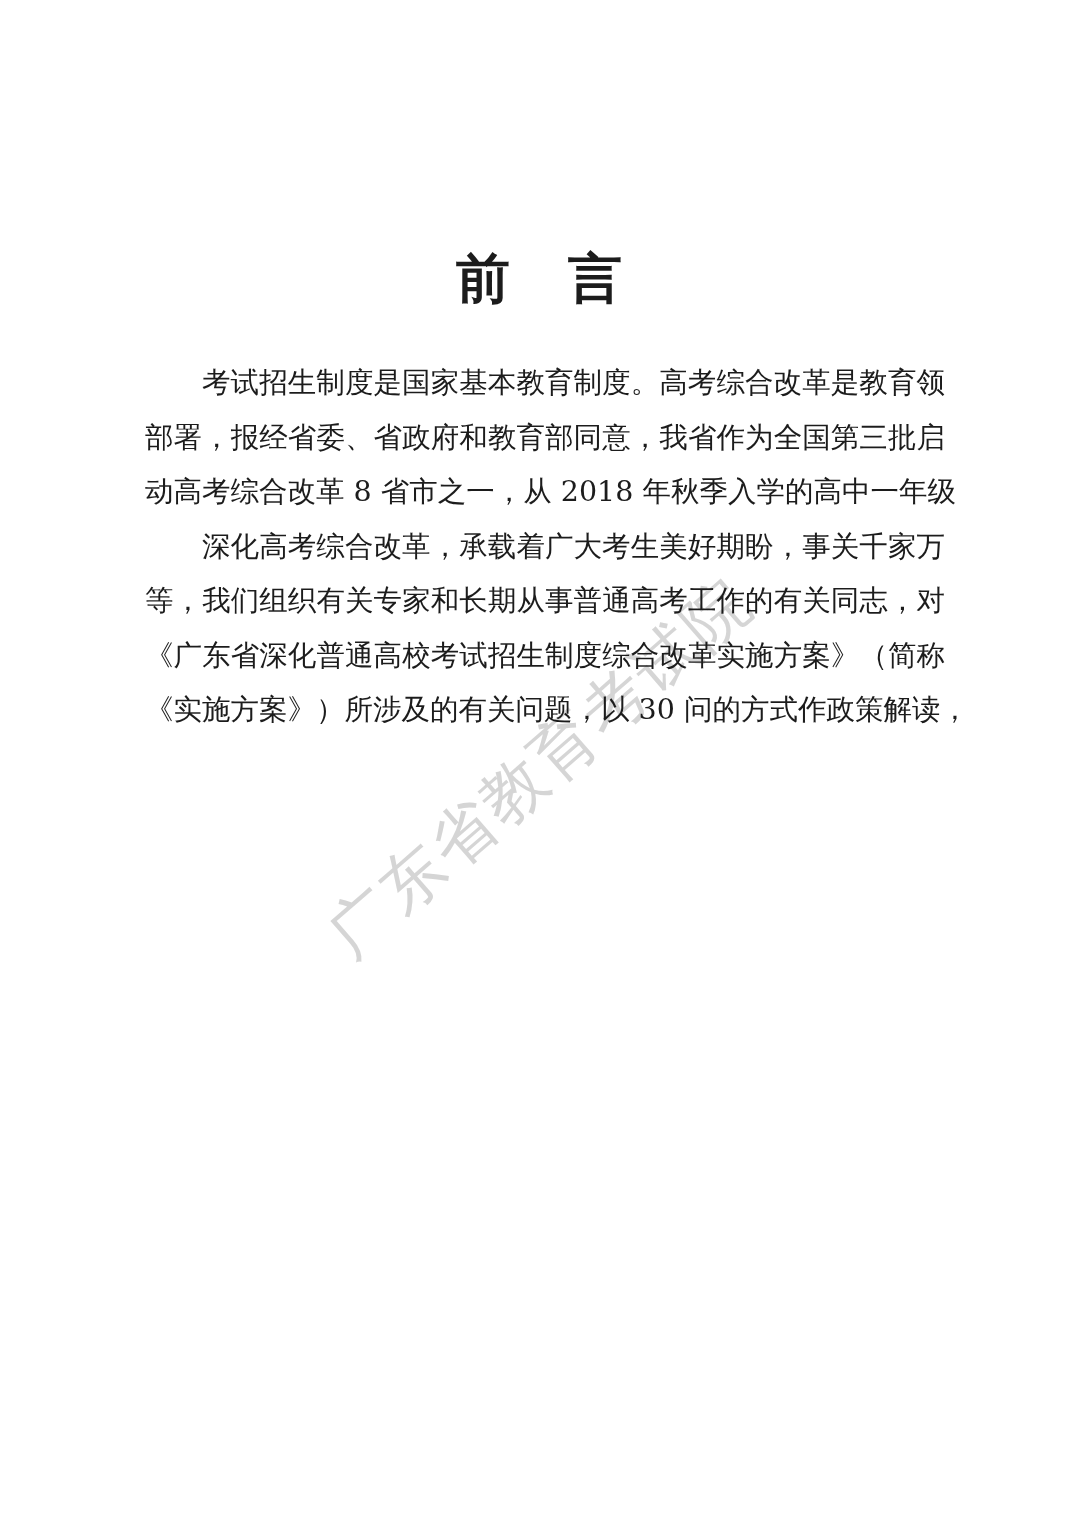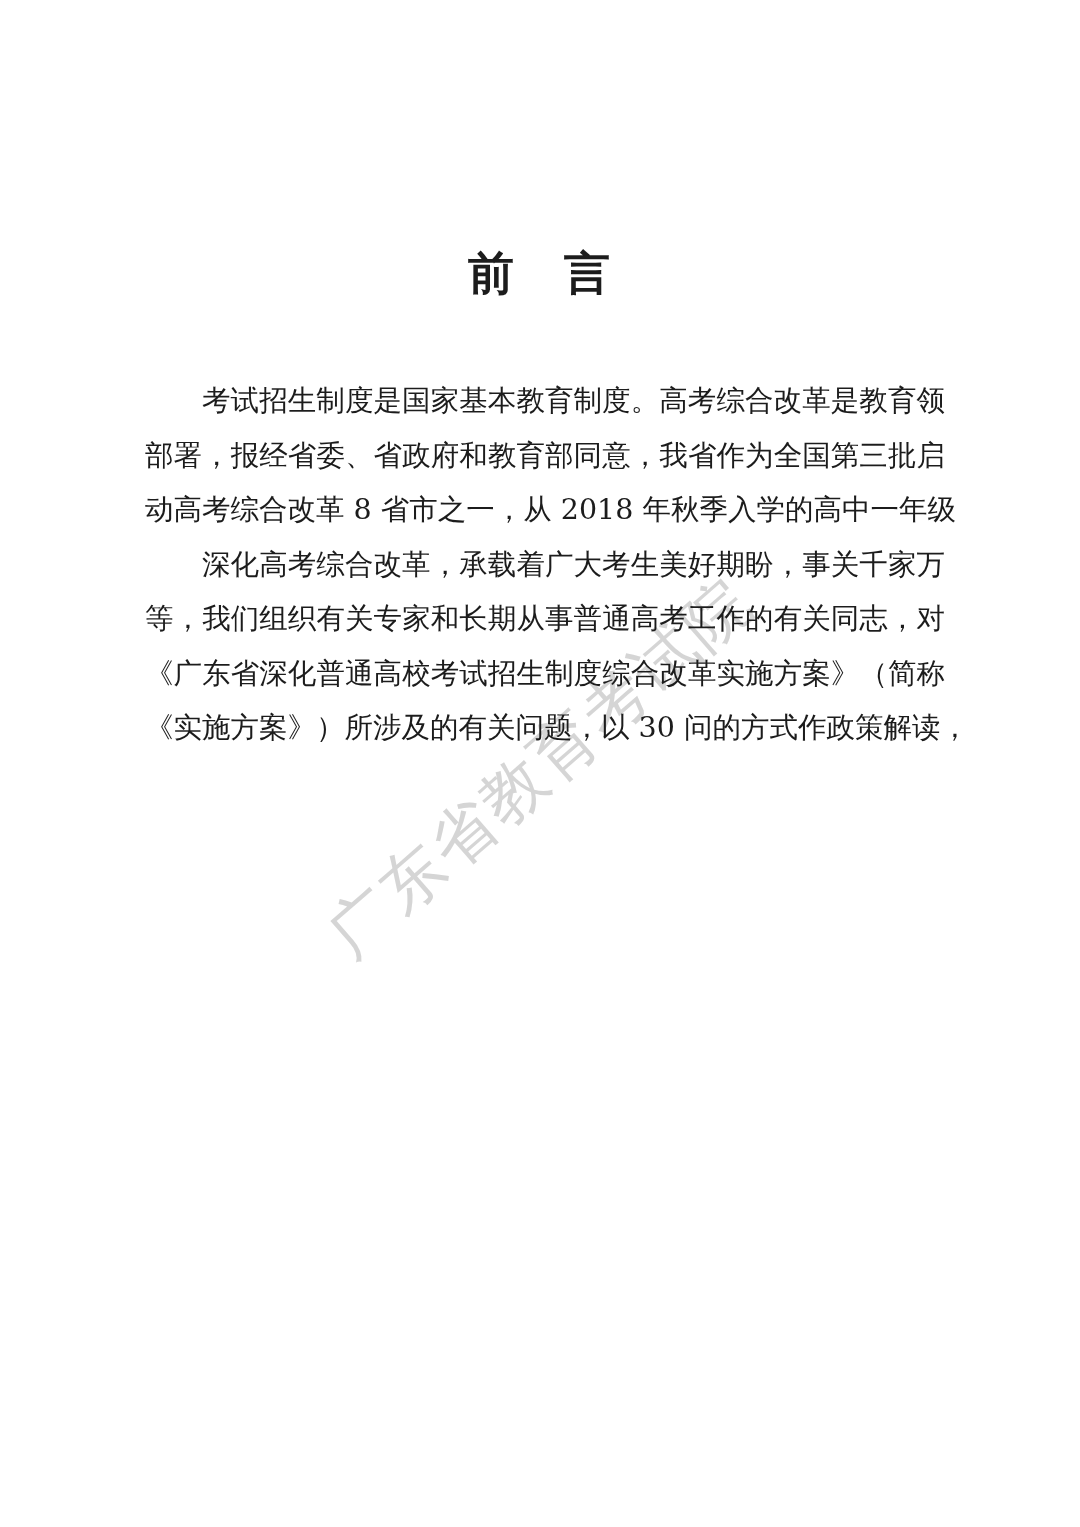--- a/index.html
+++ b/index.html
@@ -33,28 +33,28 @@
     font-weight: 400;
     user-select: none;
     z-index: 1;
   }
   .title {
     position: absolute;
     top: 243px;
     left: 0;
     width: 100%;
     text-align: center;
-    font-size: 46px;
+    font-size: 54px;
     font-weight: bold;
     letter-spacing: 2px;
     z-index: 2;
   }
   .preface-body {
     position: absolute;
-    top: 374px;
+    top: 356px;
     left: 145px;
     width: 800px;
     font-size: 28.5px;
     z-index: 2;
   }
   .line {
     height: 54.5px;
     line-height: 54.5px;
     text-align: justify;
     text-align-last: justify;

